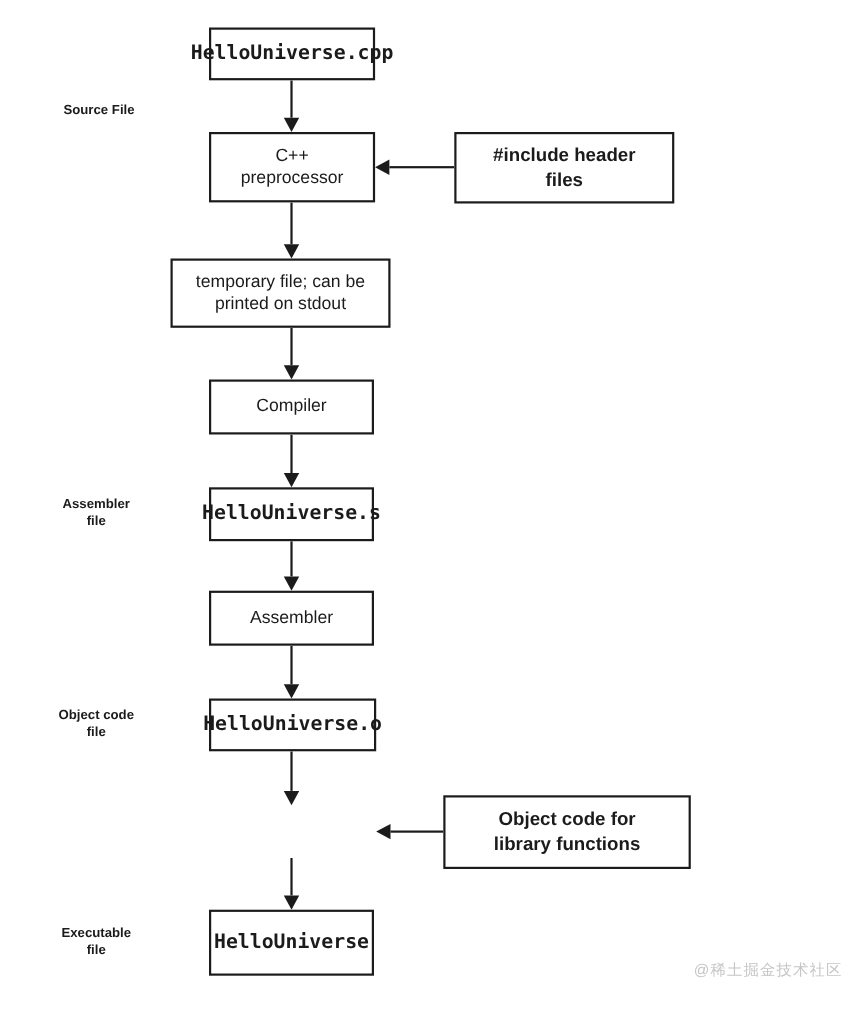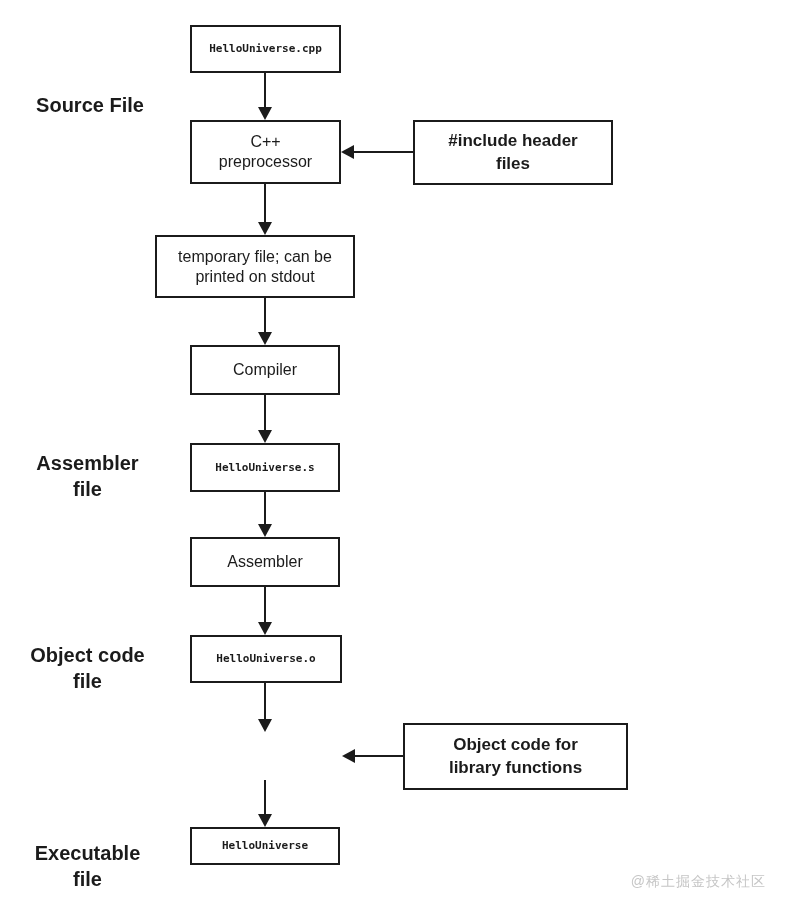--- a/index.html
+++ b/index.html
@@ -22,31 +22,31 @@
     justify-content: center;
     text-align: center;
     white-space: pre-line;
     font-size: 16px;
     line-height: 1.25;
     z-index: 2;
   }
   .box.mono {
     font-family: "DejaVu Sans Mono", "Liberation Mono", monospace;
     font-weight: bold;
-    font-size: 11px;
+    font-size: 18px;
   }
   .box.bold {
     font-weight: bold;
     font-size: 17px;
     line-height: 1.3;
   }
   .side-label {
     position: absolute;
     font-weight: bold;
-    font-size: 20px;
+    font-size: 12px;
     line-height: 1.28;
     text-align: center;
     white-space: pre-line;
     z-index: 2;
   }
   .varrow {
     position: absolute;
     width: 2px;
     background: #1b1b1b;
     z-index: 1;
@@ -113,21 +113,21 @@
 
   <div class="box" style="left:190px; top:345px; width:150px; height:50px;">Compiler</div>
 
   <div class="box mono" style="left:190px; top:443px; width:150px; height:49px;">HelloUniverse.s</div>
 
   <div class="box" style="left:190px; top:537px; width:150px; height:50px;">Assembler</div>
 
   <div class="box mono" style="left:190px; top:635px; width:152px; height:48px;">HelloUniverse.o</div>
 
 
-  <div class="box mono" style="left:190px; top:827px; width:150px; height:38px;">HelloUniverse</div>
+  <div class="box mono" style="left:190px; top:827px; width:150px; height:60px;">HelloUniverse</div>
 
   <div class="box bold" style="left:413px; top:120px; width:200px; height:65px;">#include header
 files</div>
 
   <div class="box bold" style="left:403px; top:723px; width:225px; height:67px;">Object code for
 library functions</div>
 
   <div class="varrow" style="left:264px; top:73px;  height:34px;"></div>
   <div class="varrow" style="left:264px; top:184px; height:38px;"></div>
   <div class="varrow" style="left:264px; top:298px; height:34px;"></div>

